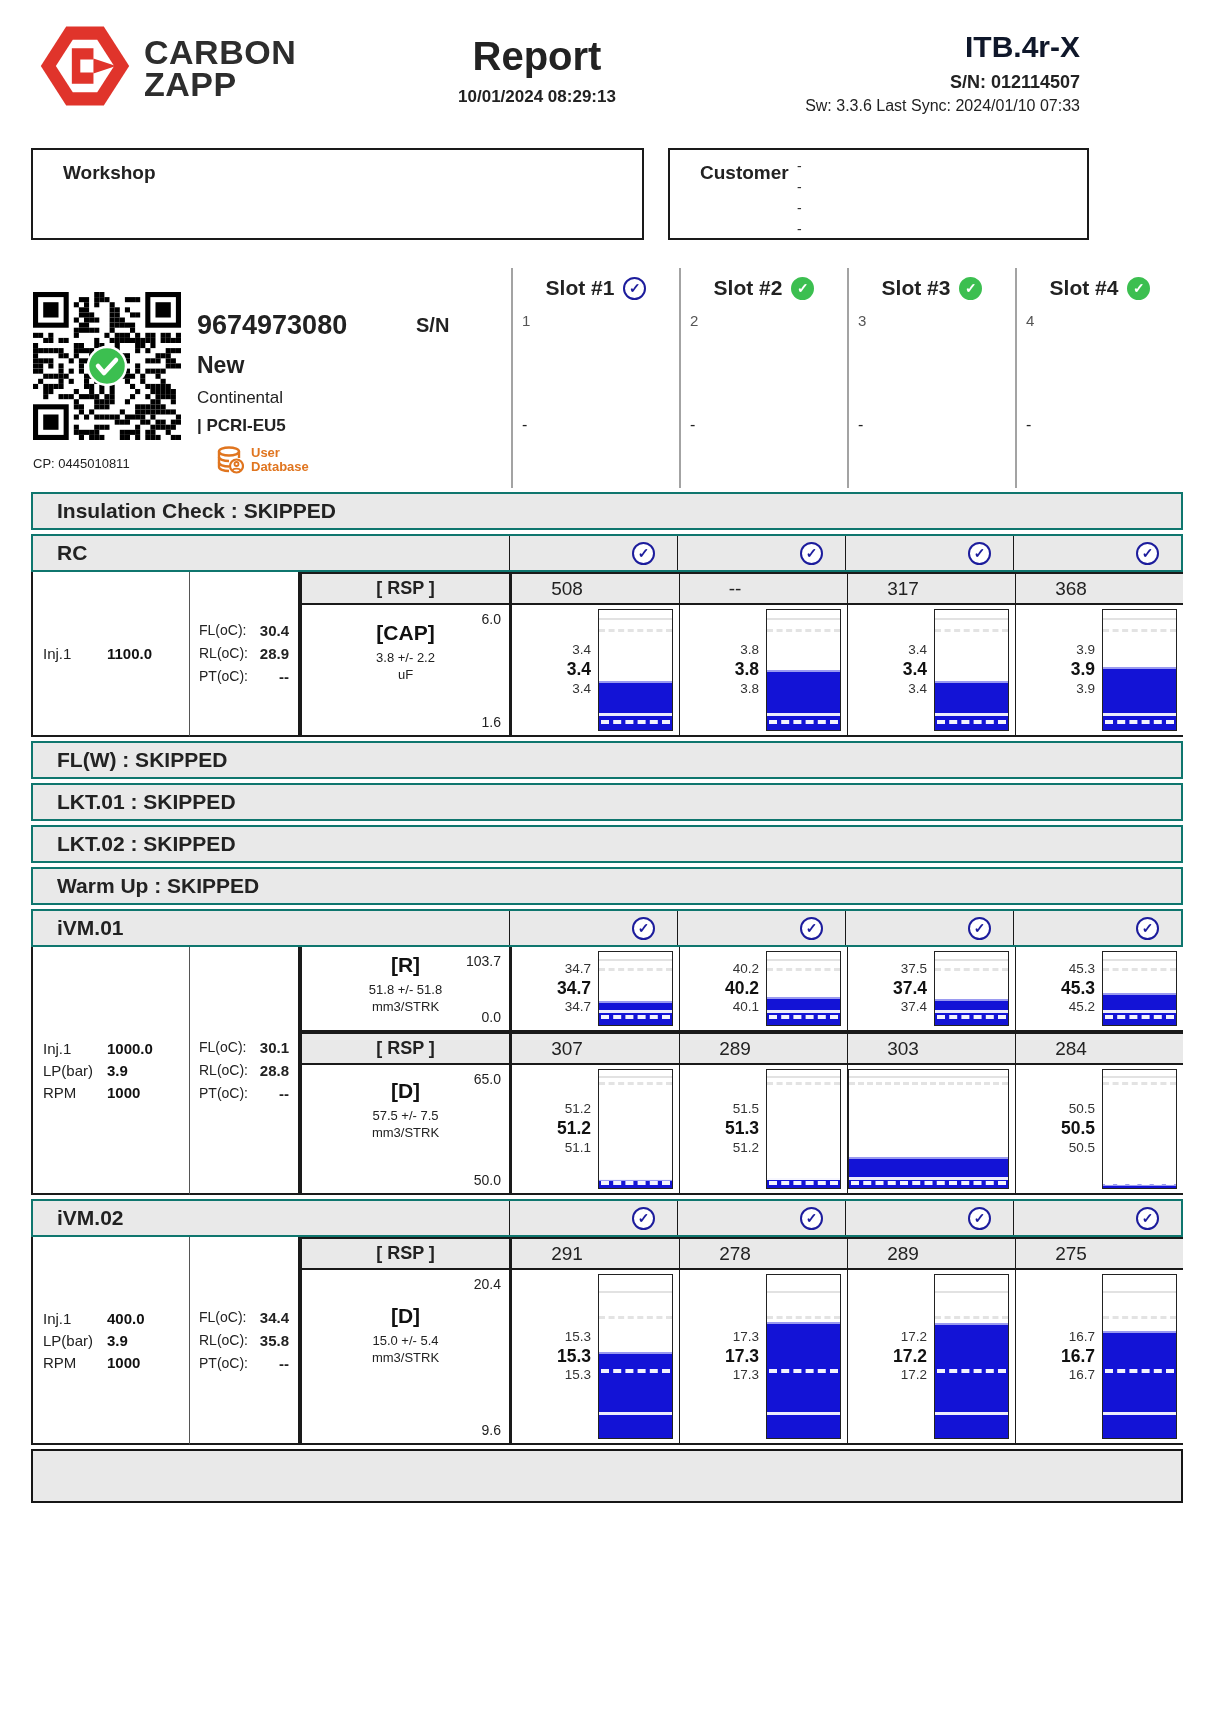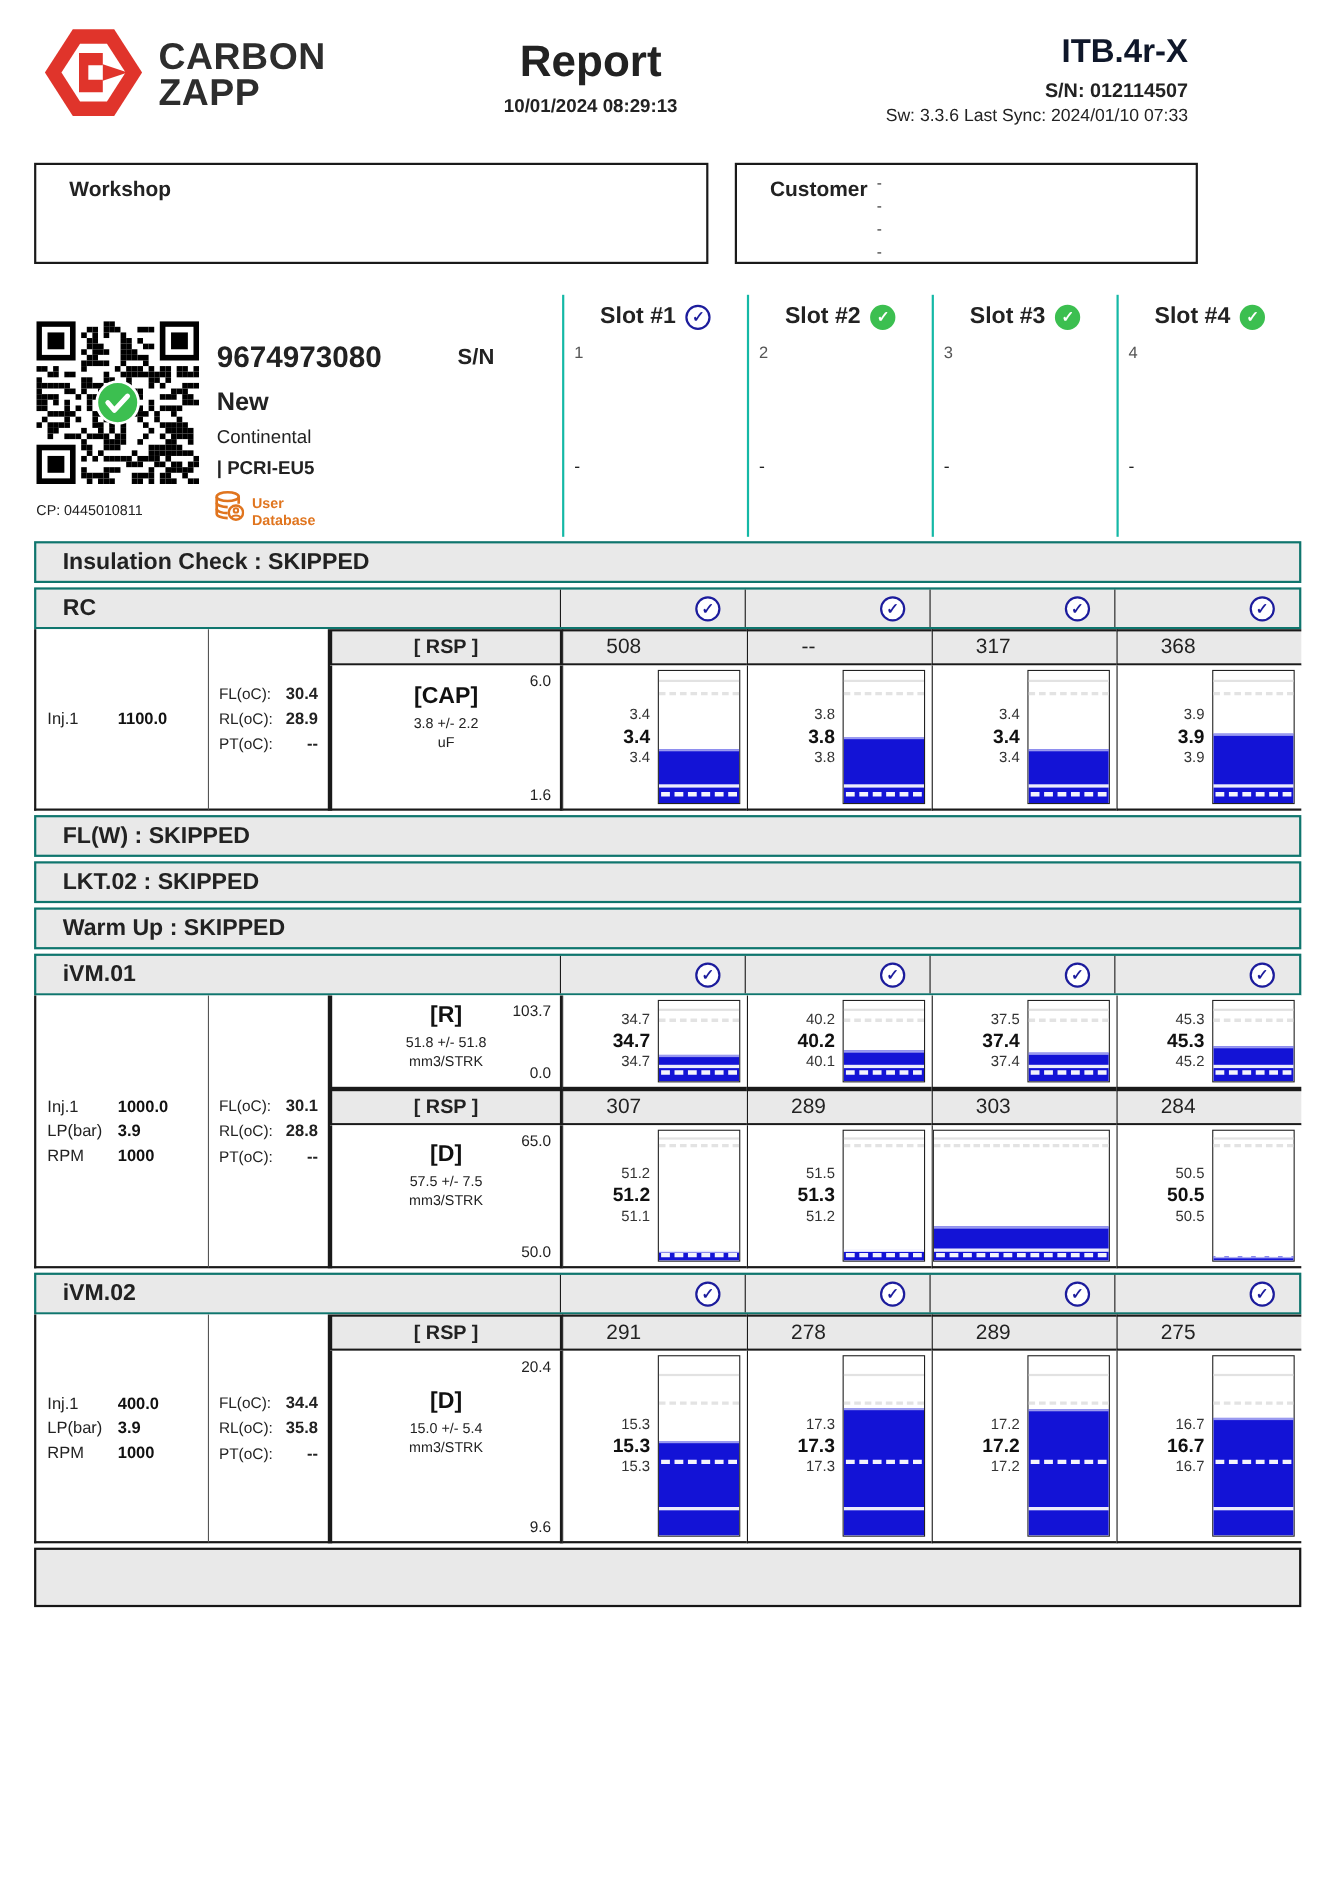--- a/index.html
+++ b/index.html
@@ -22,33 +22,33 @@
   
   .infobox{position:absolute;top:148px;height:92px;border:2px solid #1a1a1a;background:#fff;}
   .box-workshop{left:31px;width:613px;}
   .box-customer{left:668px;width:421px;}
   .infobox .lbl{position:absolute;left:30px;top:12px;font-weight:700;font-size:19px;}
   .cust-lines{position:absolute;left:127px;top:6px;font-size:14px;color:#333;line-height:21px;}
 
   
   .slot-table{position:absolute;left:31px;top:268px;width:1152px;height:220px;display:flex;}
   .slot-left{width:480px;position:relative;}
-  .slot-col{width:168px;border-left:2px solid #14b8a6;position:relative;}
+  .slot-col{width:168px;border-left:2px solid #a3a3a3;position:relative;}
   .slot-head{margin-top:8px;display:flex;justify-content:center;align-items:center;gap:9px;
              font-weight:900;font-size:21px;color:#222;}
   .slot-num{position:absolute;left:9px;top:44px;font-size:15px;color:#555;}
   .slot-dash{position:absolute;left:9px;top:148px;font-size:16px;color:#222;}
   .qr{position:absolute;left:2px;top:24px;}
   .cp-text{position:absolute;left:2px;top:188px;font-size:13px;color:#222;}
   .inj-serial{position:absolute;left:166px;top:42px;font-weight:700;font-size:27px;}
   .inj-sn{position:absolute;left:385px;top:46px;font-weight:700;font-size:20px;}
   .inj-new{position:absolute;left:166px;top:84px;font-weight:700;font-size:23px;}
   .inj-brand{position:absolute;left:166px;top:120px;font-size:17px;}
   .inj-model{position:absolute;left:166px;top:148px;font-weight:700;font-size:17px;}
-  .userdb{position:absolute;left:164px;top:178px;display:flex;align-items:flex-end;gap:7px;}
+  .userdb{position:absolute;left:186px;top:178px;display:flex;align-items:flex-start;gap:7px;}
   .userdb-text{font-weight:700;font-size:13px;line-height:1.1;color:#e0751f;}
 
   
   .sections{position:absolute;left:31px;top:492px;width:1152px;}
   .secbar{height:38px;background:#e9e9e9;border:2px solid #0f766e;display:flex;
           align-items:stretch;margin-bottom:4px;}
   .secbar .seclabel{flex:1;display:flex;align-items:center;padding-left:24px;
           font-weight:900;font-size:21px;color:#222;}
   .secbar-cell{width:168px;border-left:1.5px solid #1a1a1a;display:flex;align-items:center;
           justify-content:flex-end;padding-right:22px;}
@@ -655,20 +655,23 @@
                 <div class="wdash" style="bottom: 5%;"></div>
               </div>
             </div>
           </div>
         </div>
       </div>
       <div class="secbar">
         <div class="seclabel">FL(W) : SKIPPED</div>
       </div>
       <div class="secbar">
+        <div class="seclabel">LKT.01 : SKIPPED</div>
+      </div>
+      <div class="secbar">
         <div class="seclabel">LKT.02 : SKIPPED</div>
       </div>
       <div class="secbar">
         <div class="seclabel">Warm Up : SKIPPED</div>
       </div>
       <div class="secbar with-body">
         <div class="seclabel">iVM.01</div>
         <div class="secbar-cell">
           <span class="chk blue">✓</span>
         </div>

